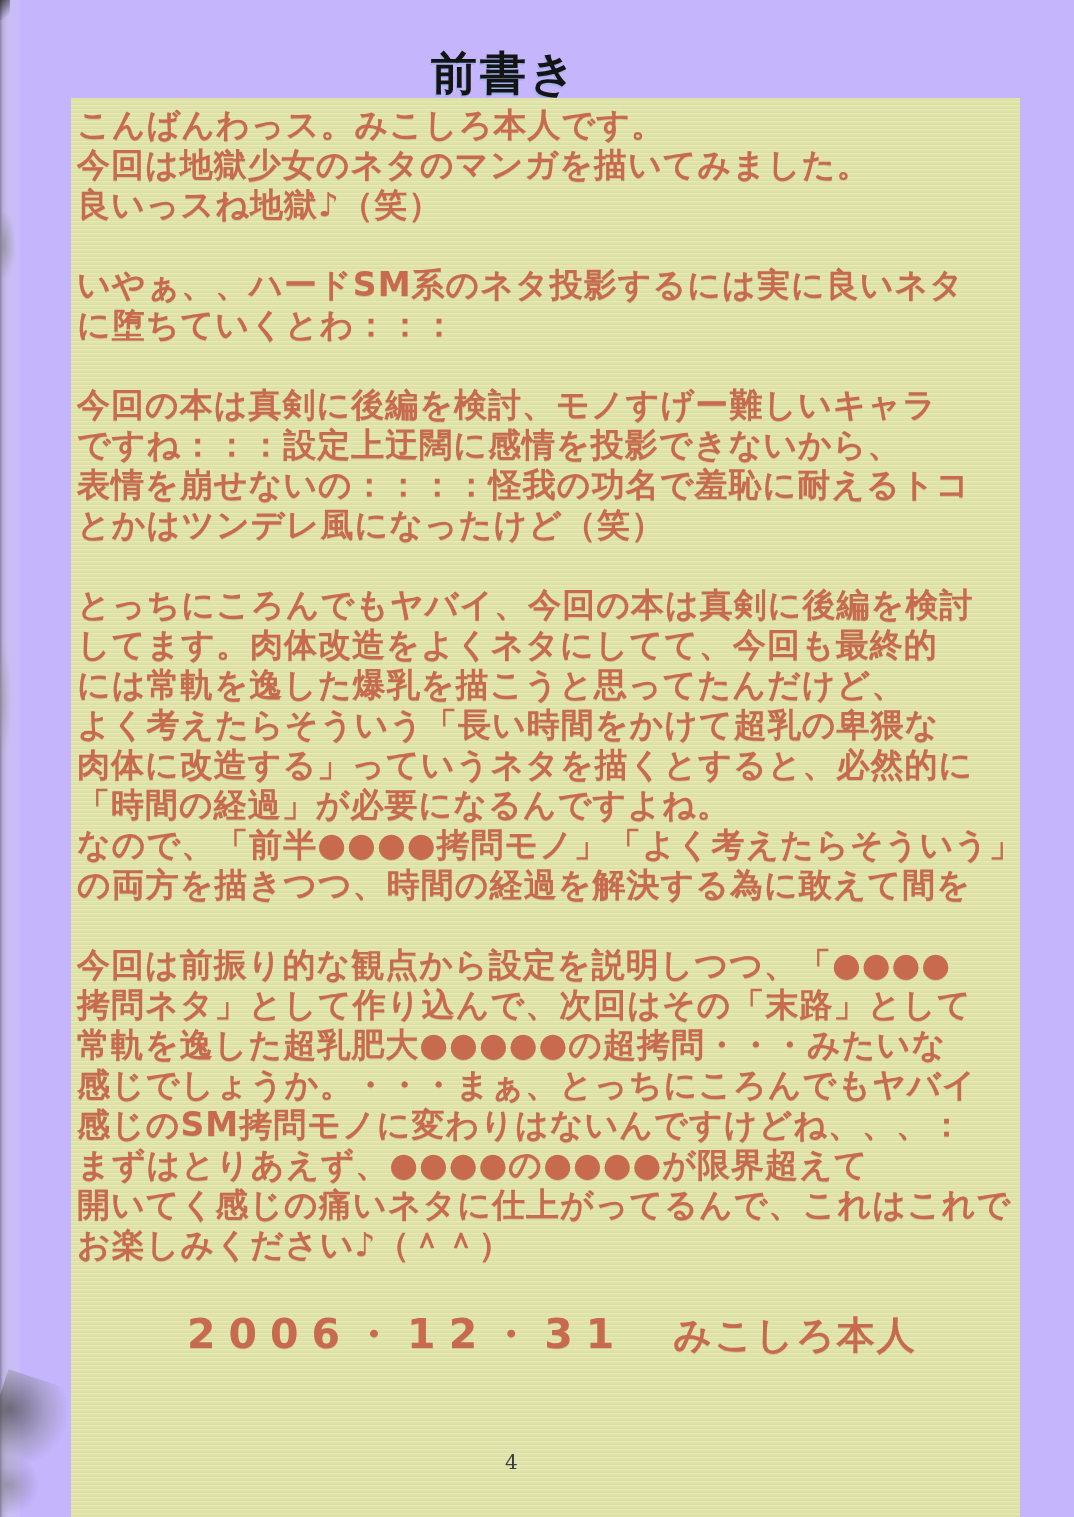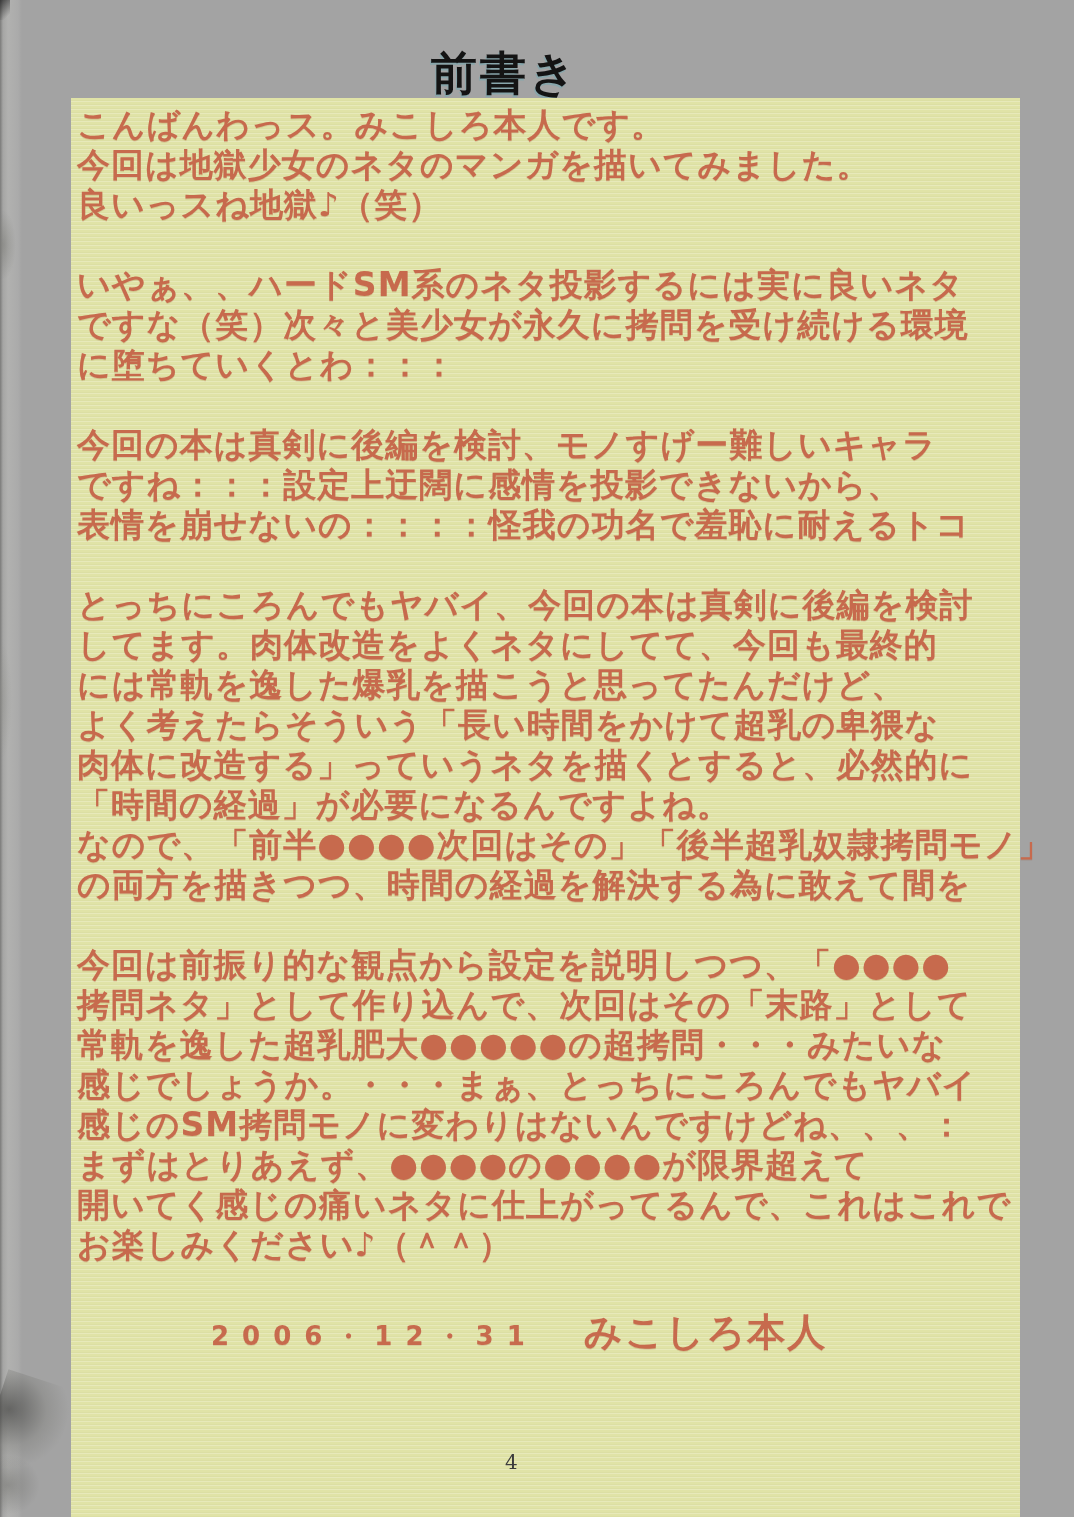--- a/index.html
+++ b/index.html
@@ -5,21 +5,21 @@
   html,body{margin:0;padding:0;}
   body{
     width:1074px;height:1517px;
     background:#ffffff;
     font-family:"DejaVu Sans",sans-serif;
     position:relative;
     overflow:hidden;
   }
   .page{
     position:absolute;inset:0;
-    background:#a3a3a3;
+    background:#c4b5fd;
   }
   
   .edge-left{
     position:absolute;left:0;top:0;bottom:0;width:22px;
     background:
       linear-gradient(to right,
         rgba(90,90,88,.55) 0px, rgba(170,170,166,.35) 3px,
         rgba(210,210,205,.30) 8px, rgba(240,240,236,.1) 18px, transparent 22px);
   }
   .edge-blot1{
@@ -70,24 +70,23 @@
     letter-spacing:1px;
     white-space:nowrap;
     text-shadow:0 1px 0 rgba(150,70,40,.18);
   }
   .signature-row{
     margin-top:42px;
     padding-left:110px;
     display:flex;align-items:baseline;
   }
   .date{
-    font-size:26px;font-weight:800;color:#c76a4d;
+    font-size:41px;font-weight:800;color:#c76a4d;
     letter-spacing:13px;white-space:nowrap;
     text-shadow:0 1px 0 rgba(150,70,40,.18);
-    margin-left:24px;
   }
   .author{
     margin-left:46px;
     font-size:38px;font-weight:800;color:#c76a4d;
     letter-spacing:2px;white-space:nowrap;
     text-shadow:0 1px 0 rgba(150,70,40,.18);
   }
   .page-number{
     position:absolute;left:505px;top:1450px;
     font-family:"DejaVu Serif",serif;
@@ -111,38 +110,38 @@
   <div class="content-box">
 
     <div class="para">
       <div class="line">こんばんわっス。みこしろ本人です。</div>
       <div class="line">今回は地獄少女のネタのマンガを描いてみました。</div>
       <div class="line">良いっスね地獄♪（笑）</div>
     </div>
 
     <div class="para">
       <div class="line">いやぁ、、ハードSM系のネタ投影するには実に良いネタ</div>
-      <div class="line">ですな（笑）次々と美少女が永久に拷問を受け続ける環境</div>
       <div class="line">に堕ちていくとわ：：：</div>
     </div>
 
     <div class="para">
       <div class="line">今回の本は真剣に後編を検討、モノすげー難しいキャラ</div>
       <div class="line">ですね：：：設定上迂闊に感情を投影できないから、</div>
       <div class="line">表情を崩せないの：：：：怪我の功名で羞恥に耐えるトコ</div>
+      <div class="line">とかはツンデレ風になったけど（笑）</div>
     </div>
 
     <div class="para">
       <div class="line">とっちにころんでもヤバイ、今回の本は真剣に後編を検討</div>
       <div class="line">してます。肉体改造をよくネタにしてて、今回も最終的</div>
       <div class="line">には常軌を逸した爆乳を描こうと思ってたんだけど、</div>
       <div class="line">よく考えたらそういう「長い時間をかけて超乳の卑猥な</div>
       <div class="line">肉体に改造する」っていうネタを描くとすると、必然的に</div>
       <div class="line">「時間の経過」が必要になるんですよね。</div>
-      <div class="line">なので、「前半●●●●次回はその」「後半超乳奴隷拷問モノ」</div>
+      <div class="line">なので、「前半●●●●拷問モノ」「よく考えたらそういう」</div>
       <div class="line">の両方を描きつつ、時間の経過を解決する為に敢えて間を</div>
     </div>
 
     <div class="para">
       <div class="line">今回は前振り的な観点から設定を説明しつつ、「●●●●</div>
       <div class="line">拷問ネタ」として作り込んで、次回はその「末路」として</div>
       <div class="line">常軌を逸した超乳肥大●●●●●の超拷問・・・みたいな</div>
       <div class="line">感じでしょうか。・・・まぁ、とっちにころんでもヤバイ</div>
       <div class="line">感じのSM拷問モノに変わりはないんですけどね、、、：</div>
       <div class="line">まずはとりあえず、●●●●の●●●●が限界超えて</div>

